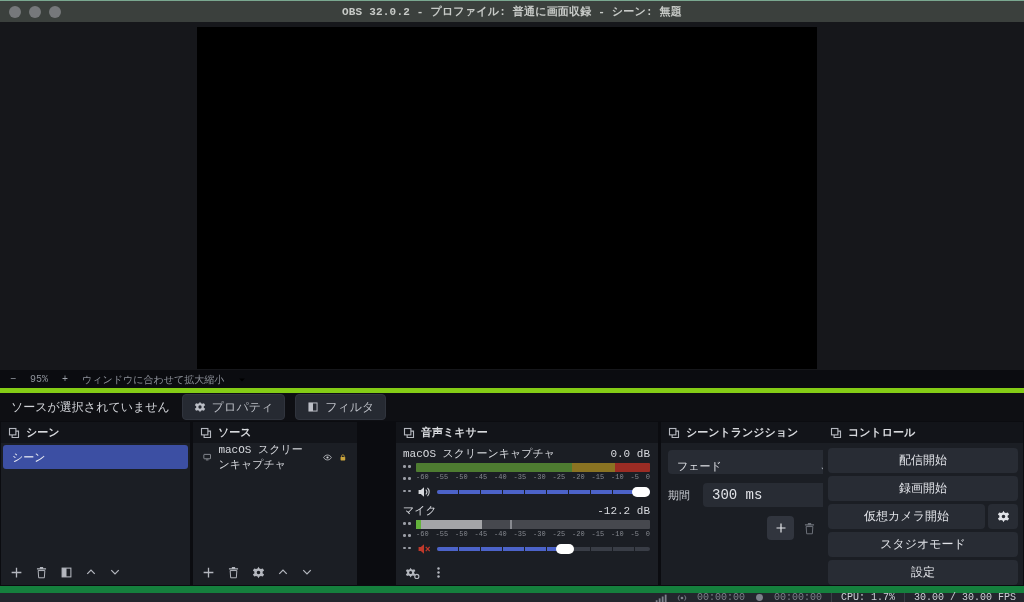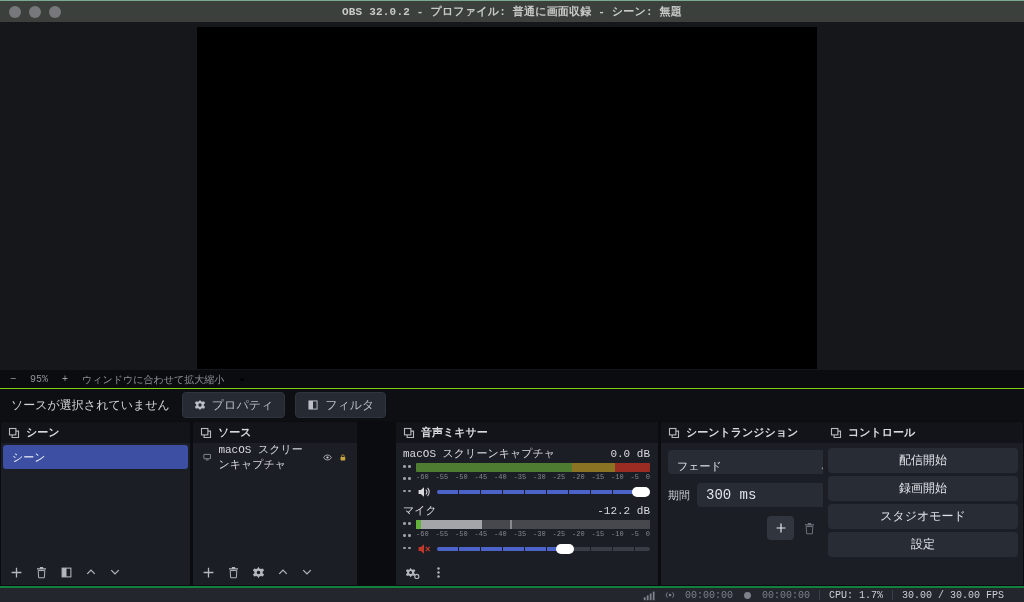--- a/index.html
+++ b/index.html
@@ -19,21 +19,21 @@
   .preview-region{position:absolute;top:22px;left:0;right:0;height:348px;background:#16171b;}
   .preview-canvas{position:absolute;left:197px;top:5px;width:620px;height:342px;background:#000;}
 
   .zoombar{position:absolute;top:371px;left:0;right:0;height:17px;background:#0b0c10;
            display:flex;align-items:center;gap:0;padding-left:10px;color:#8e929a;font-size:10px;}
   .zoombar>*{margin-right:14px;}
   .zb-btn{cursor:default;color:#9da1a9;}
 
   
   .srcbar{position:absolute;top:388px;left:0;right:0;height:33px;background:#0e0f13;
-          border-top:1px solid #84cc16;box-sizing:border-box;
+          border-top:5px solid #84cc16;box-sizing:border-box;
           display:flex;align-items:center;padding-left:11px;}
   .srcbar-label{color:#d2d4d9;font-size:12px;}
   .tool-btn{margin-left:10px;height:24px;background:#262a32;border:1px solid #30343d;border-radius:4px;
             display:inline-flex;align-items:center;gap:6px;padding:0 11px;color:#bcbfc6;font-size:12px;}
   .tool-btn:first-of-type{margin-left:12px;}
 
   
   .panel{position:absolute;top:422px;height:163px;background:#1b1e24;}
   #panel-scenes{left:1px;width:189px;}
   #panel-sources{left:193px;width:164px;}
@@ -72,44 +72,44 @@
   .fader-fill{position:absolute;left:0;top:4px;height:4px;background:#4c63c9;border-radius:2px;}
   .fader-ticks{position:absolute;left:0;right:0;top:4px;height:4px;
                background:repeating-linear-gradient(90deg,transparent 0 21px,#1b1e24 21px 22px);}
   .fader-handle{position:absolute;top:1px;width:18px;height:10px;background:#ffffff;border-radius:5px;}
 
   
   .trans-body{padding:7px 7px 0 7px;}
   .t-select{height:24px;background:#282c34;border-radius:4px;display:flex;align-items:flex-end;
             padding:0 9px;color:#e1e3e8;font-size:11px;}
   .t-select .caret{margin-left:auto;color:#aab0b8;}
-  .t-durrow{display:flex;align-items:center;gap:7px;margin-top:9px;}
+  .t-durrow{display:flex;align-items:center;gap:13px;margin-top:9px;}
   .t-durlabel{color:#c6c9cf;font-size:11px;}
   .t-spin{flex:1;height:24px;background:#282c34;border-radius:4px;display:flex;align-items:center;
           padding-left:9px;color:#e1e3e8;font-size:14px;}
   .spin-arrows{margin-left:auto;width:20px;display:flex;flex-direction:column;align-items:center;
                gap:2px;color:#b9bcc3;padding-right:2px;}
   .t-btnrow{display:flex;justify-content:flex-end;align-items:center;gap:9px;margin-top:9px;}
   .t-add{width:27px;height:24px;background:#31353e;border-radius:4px;color:#e6e8ec;
          display:flex;align-items:center;justify-content:center;}
   .dim{color:#6e727a;}
 
   
   .controls-body{padding:5px;display:flex;flex-direction:column;gap:3px;}
   .c-btn{height:25px;background:#282c34;border-radius:4px;display:flex;align-items:center;
          justify-content:center;color:#e1e3e8;font-size:12px;}
   .c-row{display:flex;gap:3px;}
   .c-row .c-btn{flex:1;}
   .c-gear{width:30px;flex:none !important;}
 
   
   .statusbar{position:absolute;left:0;right:0;bottom:0;height:16px;background:#23262d;
-             border-top:2px solid #15803d;box-sizing:border-box;
+             border-top:7px solid #15803d;box-sizing:border-box;
              display:flex;align-items:center;justify-content:flex-end;gap:9px;
-             padding-right:20px;font-size:10px;color:#cdd0d6;}
+             padding-right:8px;font-size:10px;color:#cdd0d6;}
   .status-dim{color:#7d818b;}
   .vsep{width:1px;height:10px;background:#3b3f48;}
   .icon{color:#b4b7be;}
 </style>
 </head>
 <body>
 
 <svg width="0" height="0" style="position:absolute">
   <symbol id="i-gear" viewBox="0 0 16 16">
     <path fill-rule="evenodd" d="M8 1l1.2 2a5.2 5.2 0 0 1 1.8.75L13.3 3l1.6 2.6-1.9 1.5c.1.3.1.6.1.9s0 .6-.1.9l1.9 1.5-1.6 2.6-2.3-.75a5.2 5.2 0 0 1-1.8.75L8 15l-1.2-2a5.2 5.2 0 0 1-1.8-.75L2.7 13 1.1 10.4 3 8.9C2.9 8.6 2.9 8.3 2.9 8s0-.3.1-.9L1.1 5.6 2.7 3l2.3.75A5.2 5.2 0 0 1 6.8 3L8 1zm0 9.2a2.2 2.2 0 1 0 0-4.4 2.2 2.2 0 0 0 0 4.4z"></path>
@@ -450,20 +450,28 @@
   <div class="panel" id="panel-controls">
     <div class="panel-header">
       <svg width="12" height="12" class="icon">
           <use href="#i-panel"></use>
         </svg>
       <span>コントロール</span>
     </div>
     <div class="controls-body">
       <div class="c-btn">配信開始</div>
       <div class="c-btn">録画開始</div>
+      <div class="c-row">
+        <div class="c-btn">仮想カメラ開始</div>
+        <div class="c-btn c-gear">
+          <svg width="13" height="13" fill="currentColor">
+              <use href="#i-gear"></use>
+            </svg>
+        </div>
+      </div>
       <div class="c-btn">スタジオモード</div>
       <div class="c-btn">設定</div>
     </div>
   </div>
 
   <div class="statusbar">
     <svg width="12" height="12" class="status-dim" fill="currentColor">
         <use href="#i-signal"></use>
       </svg>
     <svg width="12" height="12" class="status-dim" fill="currentColor">

